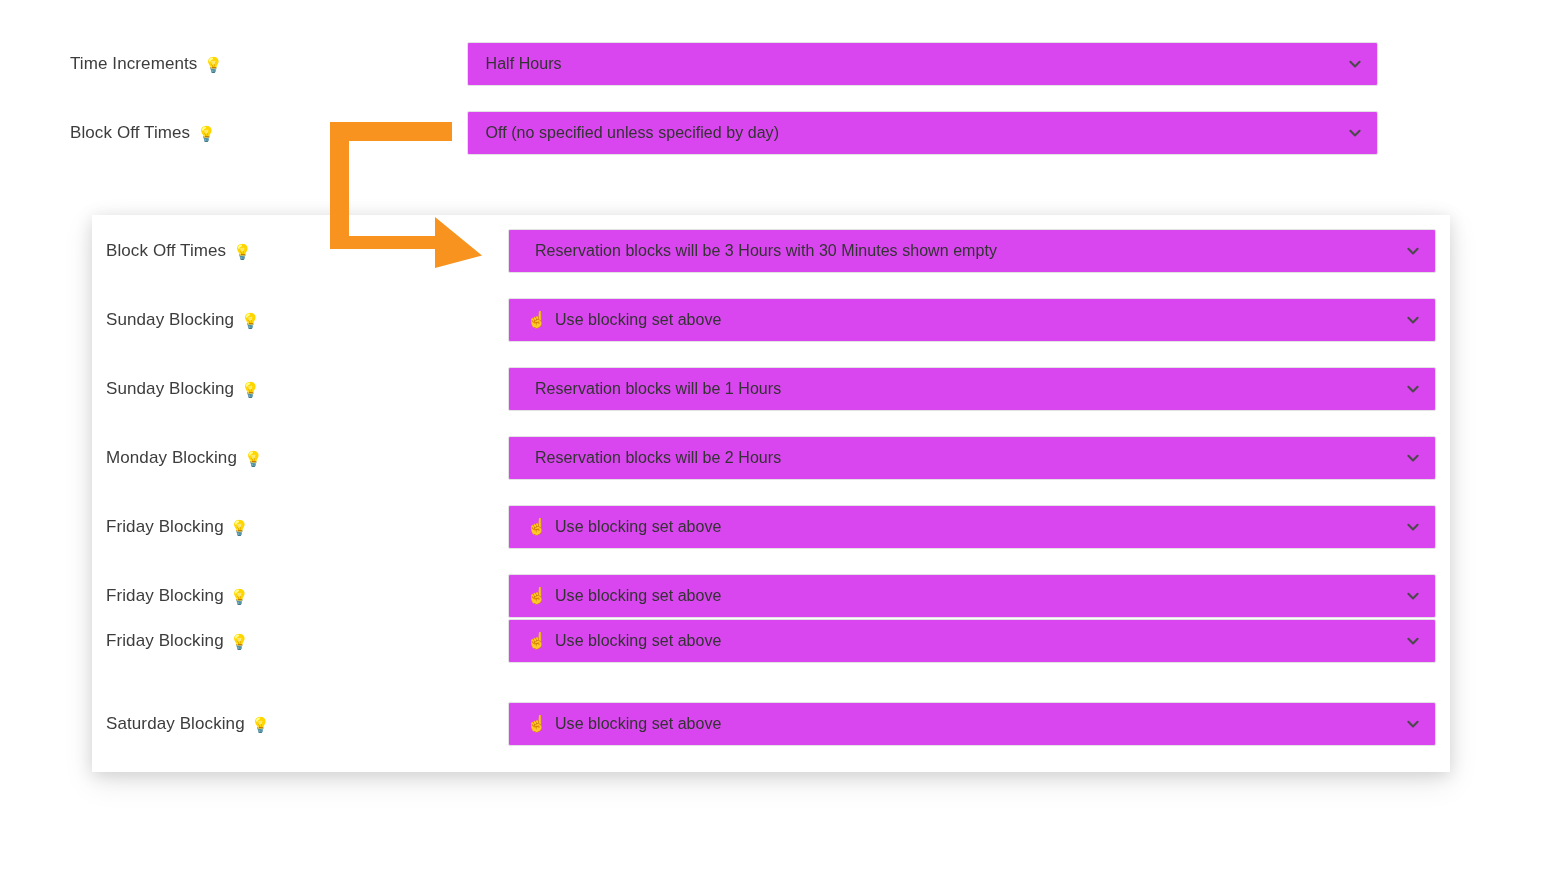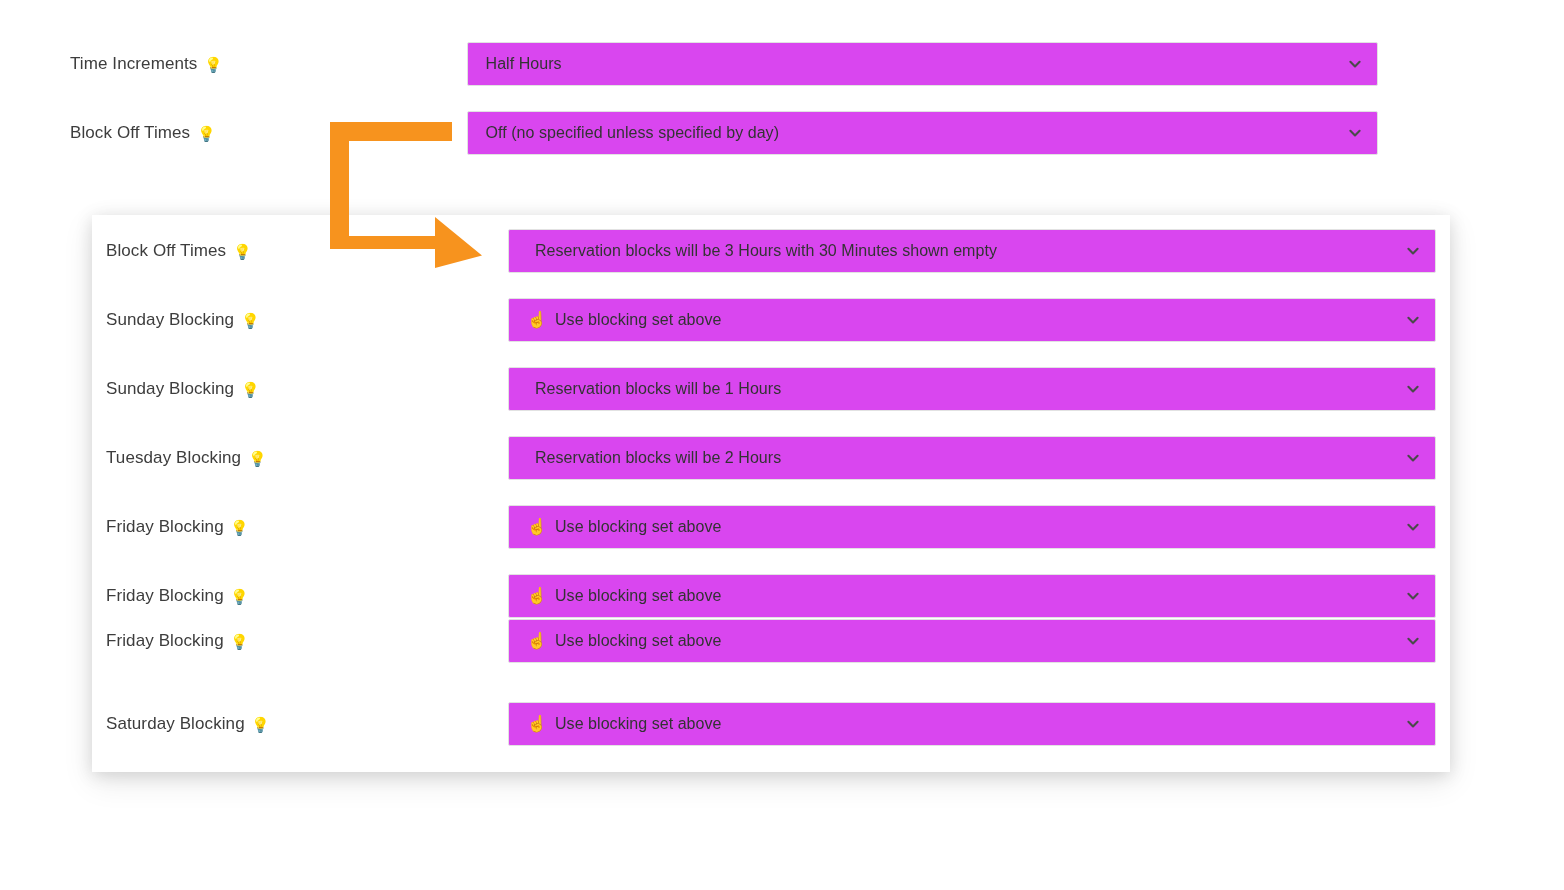--- a/index.html
+++ b/index.html
@@ -199,21 +199,21 @@
       <span class="chevron">
         <svg viewBox="0 0 16 16" width="16" height="16" aria-hidden="true">
           <path d="M3.4 5.8 L8 10.4 L12.6 5.8" fill="none" stroke="#4a4a4a" stroke-width="2.1" stroke-linecap="round" stroke-linejoin="round"></path>
         </svg>
       </span>
     </div>
   </div>
 
   <div class="panel-row" style="top:221px">
     <div class="row-label">
-      <span>Tuesday Blocking</span>
+      <span>Monday Blocking</span>
       <span class="hint-icon">💡</span>
     </div>
     <div class="select-control">
       <span class="select-value">
         <span class="select-emoji"></span>
         <span>Reservation blocks will be 2 Hours</span>
       </span>
       <span class="chevron">
         <svg viewBox="0 0 16 16" width="16" height="16" aria-hidden="true">
           <path d="M3.4 5.8 L8 10.4 L12.6 5.8" fill="none" stroke="#4a4a4a" stroke-width="2.1" stroke-linecap="round" stroke-linejoin="round"></path>

